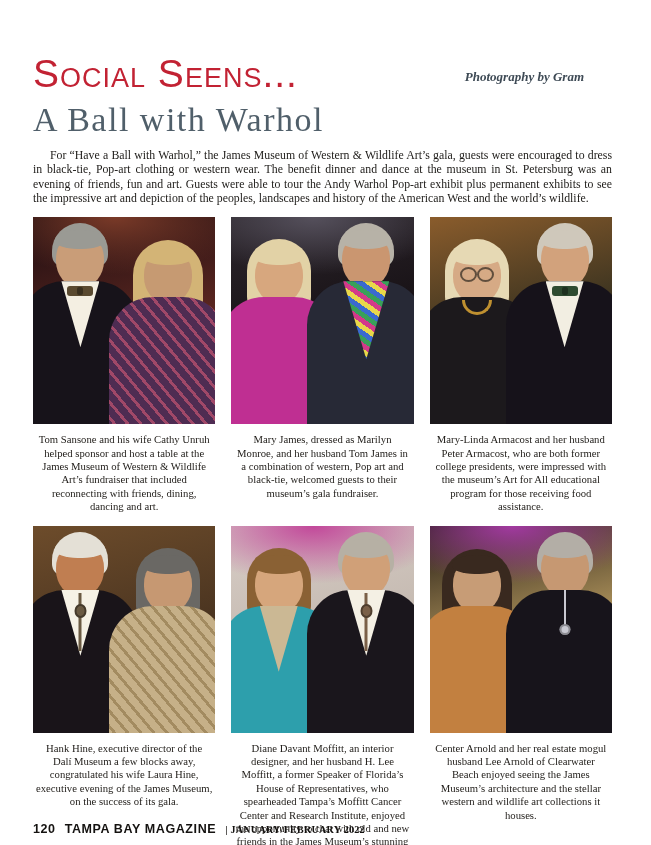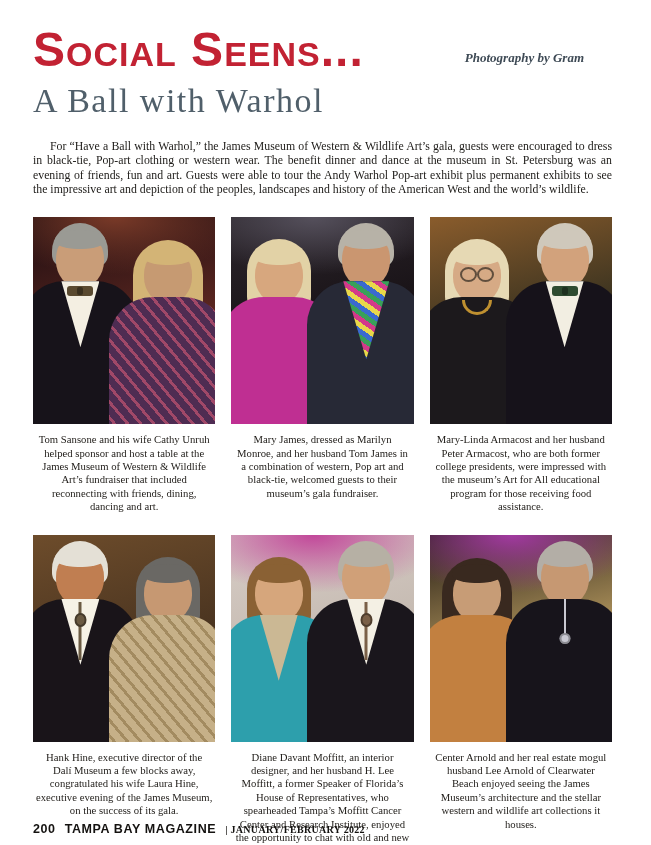--- a/index.html
+++ b/index.html
@@ -13,53 +13,54 @@
     color:#201d1a;
     padding:26px 39px 0 33px;
     overflow:hidden;
   }
 
   
   .masthead-row { display:flex; align-items:flex-end; justify-content:space-between; }
   .masthead {
     font-family:"Liberation Sans", sans-serif;
     font-variant:small-caps;
-    font-weight:700;
-    font-size:48px;
+    font-weight:400;
+    font-size:39px;
     line-height:1;
     letter-spacing:1px;
     color:var(--masthead-red,#c22233);
+    margin-top:28px;
   }
   .credit {
     font-style:italic; font-weight:700;
     font-size:13px;
     color:var(--credit-slate,#3e4a55);
     padding-bottom:8px; padding-right:28px;
   }
   .article-title {
     text-align:left;
     font-size:34px; font-weight:400;
     letter-spacing:1.5px;
     color:var(--title-slate,#505f6a);
     margin-top:8px;
   }
   .intro {
-    margin-top:19px;
+    margin-top:9px;
     font-size:11.8px; line-height:14.3px;
     text-align:justify;
     text-indent:17px;
     color:#1d1b18;
   }
 
   
   .photo-grid {
     display:grid;
     grid-template-columns:repeat(3,1fr);
     column-gap:16px;
-    margin-top:21px;
+    margin-top:12px;
   }
   .photo-grid.row-1 { margin-bottom:5px; }
   figure { margin:0; }
   .photo {
     position:relative;
     height:207px;
     overflow:hidden;
     background:linear-gradient(165deg, var(--bg1) 0%, var(--bg2) 55%, var(--bg3, var(--bg2)) 100%);
   }
   .photo::before {
@@ -270,18 +271,18 @@
             <div class="torso">
               <div class="tie pendant" style="--tie: #c9c9d2;"></div>
             </div>
           </div>
         </div>
       <figcaption>Center Arnold and her real estate mogul husband Lee Arnold of Clearwater Beach enjoyed seeing the James Museum’s architecture and the stellar western and wildlife art collections it houses.</figcaption>
     </figure>
   </div>
 
   <div class="footer">
-    <span class="page-num">200</span>
+    <span class="page-num">120</span>
     <span class="mag-name">TAMPA BAY MAGAZINE</span>
     <span class="issue">| JANUARY/FEBRUARY 2022</span>
   </div>
 
 </div>
 
 </body></html>

